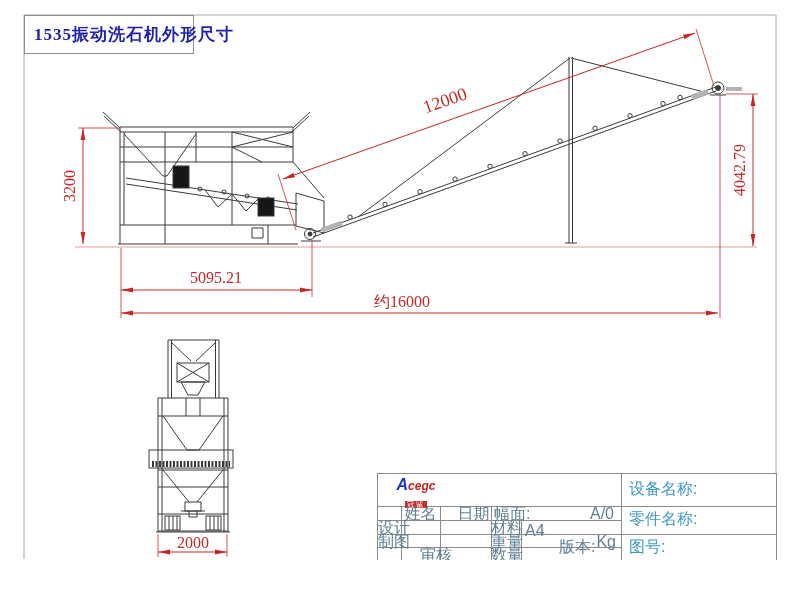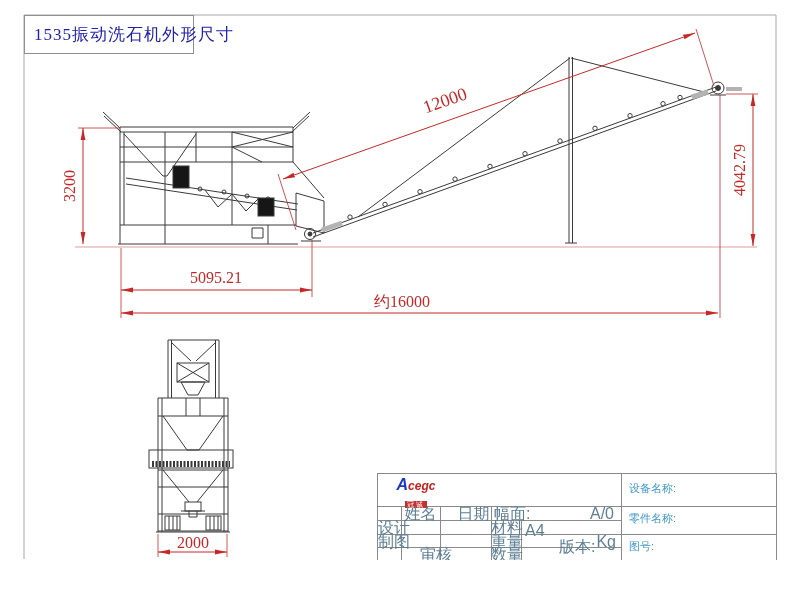--- a/index.html
+++ b/index.html
@@ -4,29 +4,29 @@
 <style>
   html,body{margin:0;padding:0;background:#fff;}
   #stage{position:relative;width:800px;height:600px;background:#ffffff;overflow:hidden;
          font-family:"Liberation Sans",sans-serif;}
   #drawing{position:absolute;left:0;top:0;}
   .dimtxt{fill:#c62828;font-family:"Liberation Serif",serif;}
   
   #titlebox{position:absolute;left:24px;top:15px;width:168px;height:37px;
             border:1px solid #8f8f8f;background:#fff;}
   #titlebox span{display:block;line-height:37px;padding-left:9px;font-size:17px;
-                 letter-spacing:1px;color:#1f1fae;font-family:"Liberation Serif",serif;white-space:nowrap;}
+                 letter-spacing:1px;color:#1f1fae;font-family:"Liberation Serif",serif;white-space:nowrap;font-weight:bold;}
   
   #tblock{position:absolute;left:377px;top:473px;width:398px;height:86px;
           border-top:1px solid #8a8a8a;border-left:1px solid #8a8a8a;border-right:1px solid #8a8a8a;
           overflow:hidden;background:#fff;text-decoration:underline;}
   .gl{position:absolute;background:#8a8a8a;}
   .cell{position:absolute;white-space:nowrap;}
   .tb{font-size:16px;color:#5e7f93;line-height:13px;}
-  .tbr{font-size:11px;color:#3f97c8;line-height:13px;}
+  .tbr{font-size:16px;color:#3f97c8;line-height:13px;}
   .company{font-size:15px;font-weight:600;color:#2a77c2;font-family:"Liberation Serif",serif;letter-spacing:1px;}
   .logo{position:absolute;left:14px;top:3px;width:48px;height:27px;text-align:center;line-height:15px;}
   .logo-a{color:#1636c8;font-style:italic;font-weight:bold;font-size:16px;}
   .logo-rest{color:#c42020;font-style:italic;font-weight:bold;font-size:12px;}
   .logo-sub{font-size:7px;line-height:7px;color:#fff;background:#c43030;display:inline-block;
             padding:0 2px;letter-spacing:2px;}
   .ctr{text-align:center;}
   .rt{text-align:right;}
 </style>
 </head>

